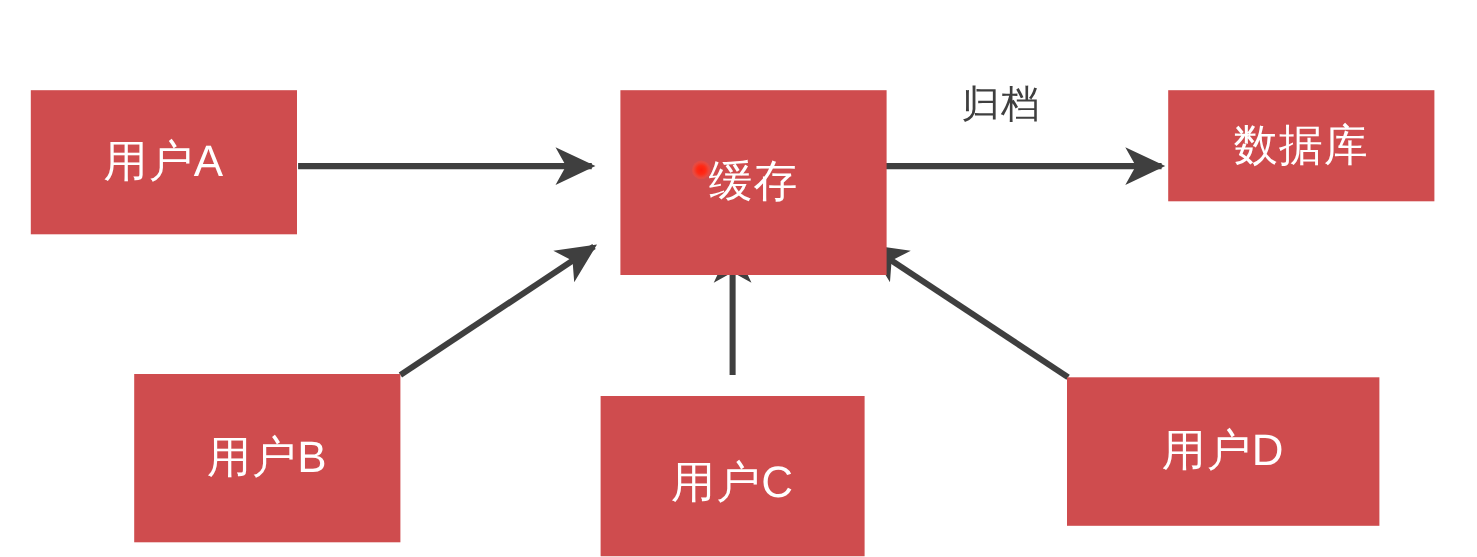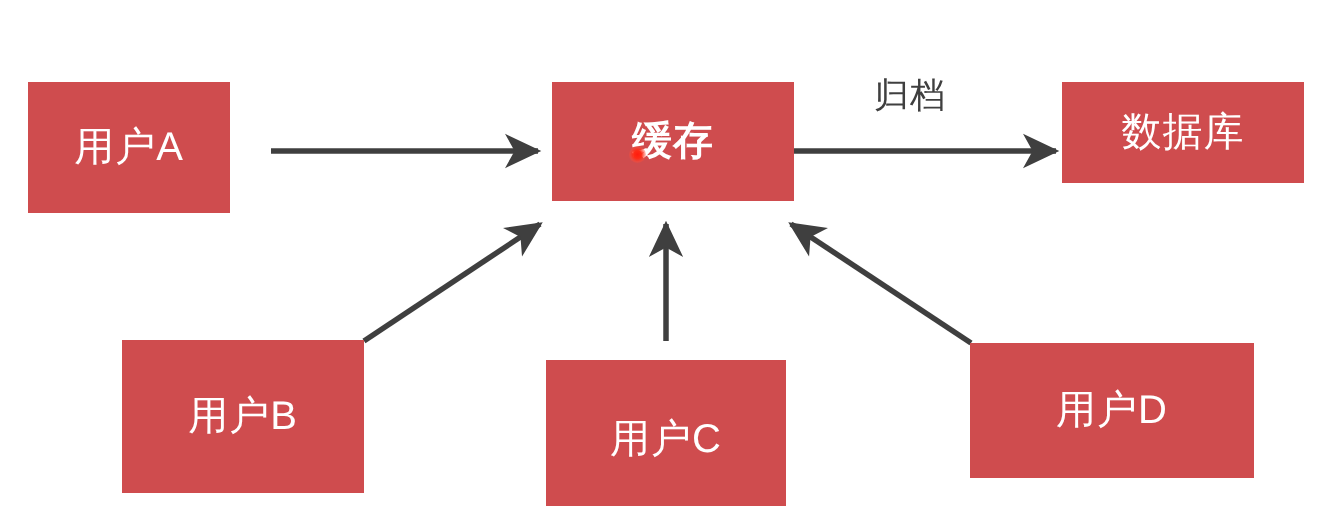--- a/index.html
+++ b/index.html
@@ -45,22 +45,22 @@
   }
   .edge-label {
     position: absolute;
     color: #3f3f3f;
     font-size: 35px;
     line-height: 1;
     white-space: nowrap;
     letter-spacing: 1px;
   }
   
-  #node-user-a  { left: 28px;   top: 82px;  width: 202px; height: 131px; }
-  #node-cache   { left: 552px;  top: 82px;  width: 242px; height: 119px; font-weight: bold; }
+  #node-user-a  { left: 28px;   top: 82px;  width: 242px; height: 131px; }
+  #node-cache   { left: 564px;  top: 82px;  width: 242px; height: 168px; }
   #node-db      { left: 1062px; top: 82px;  width: 242px; height: 101px; }
   #node-user-b  { left: 122px;  top: 340px; width: 242px; height: 153px; }
   #node-user-c  { left: 546px;  top: 360px; width: 240px; height: 160px; }
   #node-user-d  { left: 970px;  top: 343px; width: 284px; height: 135px; }
   
   #label-send   { left: 320px;  top: 77px; }
   #label-archive{ left: 874px;  top: 77px; }
   
   #click-marker {
     position: absolute;

